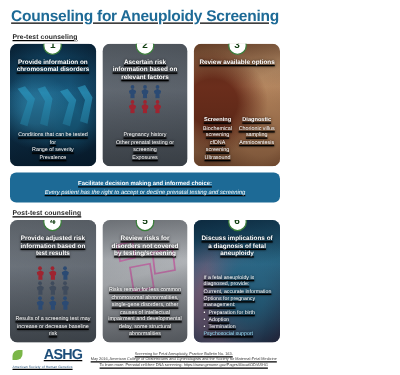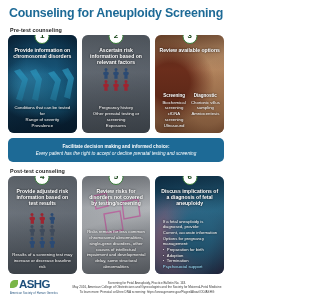--- a/index.html
+++ b/index.html
@@ -1,21 +1,21 @@
 <!DOCTYPE html>
 <html><head>
 <meta charset="utf-8">
 <style>
   html,body{margin:0;padding:0;}
   body{
     width:232px;height:300px;overflow:hidden;background:#ffffff;
     font-family:"Liberation Sans","DejaVu Sans",sans-serif;
     -webkit-font-smoothing:antialiased;
   }
-  .page{position:relative;width:232px;height:270px;box-sizing:border-box;padding:0 8px;}
+  .page{position:relative;width:232px;height:270px;box-sizing:border-box;padding:0 8px;text-decoration:underline;}
 
   
   .title{
     text-align:center;color:#1d6a96;font-weight:bold;font-size:12.4px;
     letter-spacing:-0.2px;padding-top:7px;line-height:1.1;
   }
 
   
   .section-label{
     font-size:5.4px;font-weight:bold;color:#1b1b1b;margin:6px 0 2px 2px;letter-spacing:.1px;
@@ -109,21 +109,21 @@
   .banner{
     margin:5px 0 0;background:#1d6a96;color:#fff;border-radius:5px;
     text-align:center;padding:5px 6px;font-size:4.7px;line-height:1.5;
   }
   .banner .l1{display:block;font-weight:bold;}
   .banner .l2{display:block;font-style:italic;}
 
   
   .footer{display:flex;align-items:flex-start;gap:6px;margin-top:5px;padding:0 2px;}
   .logo{width:56px;flex:none;}
-  .logo .mark{display:flex;align-items:center;gap:1px;}
+  .logo .mark{display:flex;align-items:center;gap:17px;}
   .logo .leaf{width:8px;height:8px;background:#7ab648;border-radius:60% 0 60% 0;flex:none;}
   .logo .word{font-size:11.5px;font-weight:bold;color:#1d4e7a;letter-spacing:-0.6px;line-height:1;}
   .logo .tag{font-size:2.7px;color:#1d4e7a;letter-spacing:.1px;margin-top:1.5px;white-space:nowrap;}
   .fnote{flex:1;text-align:center;font-size:3.1px;color:#3a3a3a;line-height:1.45;padding-top:2px;}
   .fnote span{display:block;}
 </style>
 </head>
 <body>
 
 <div class="page">

